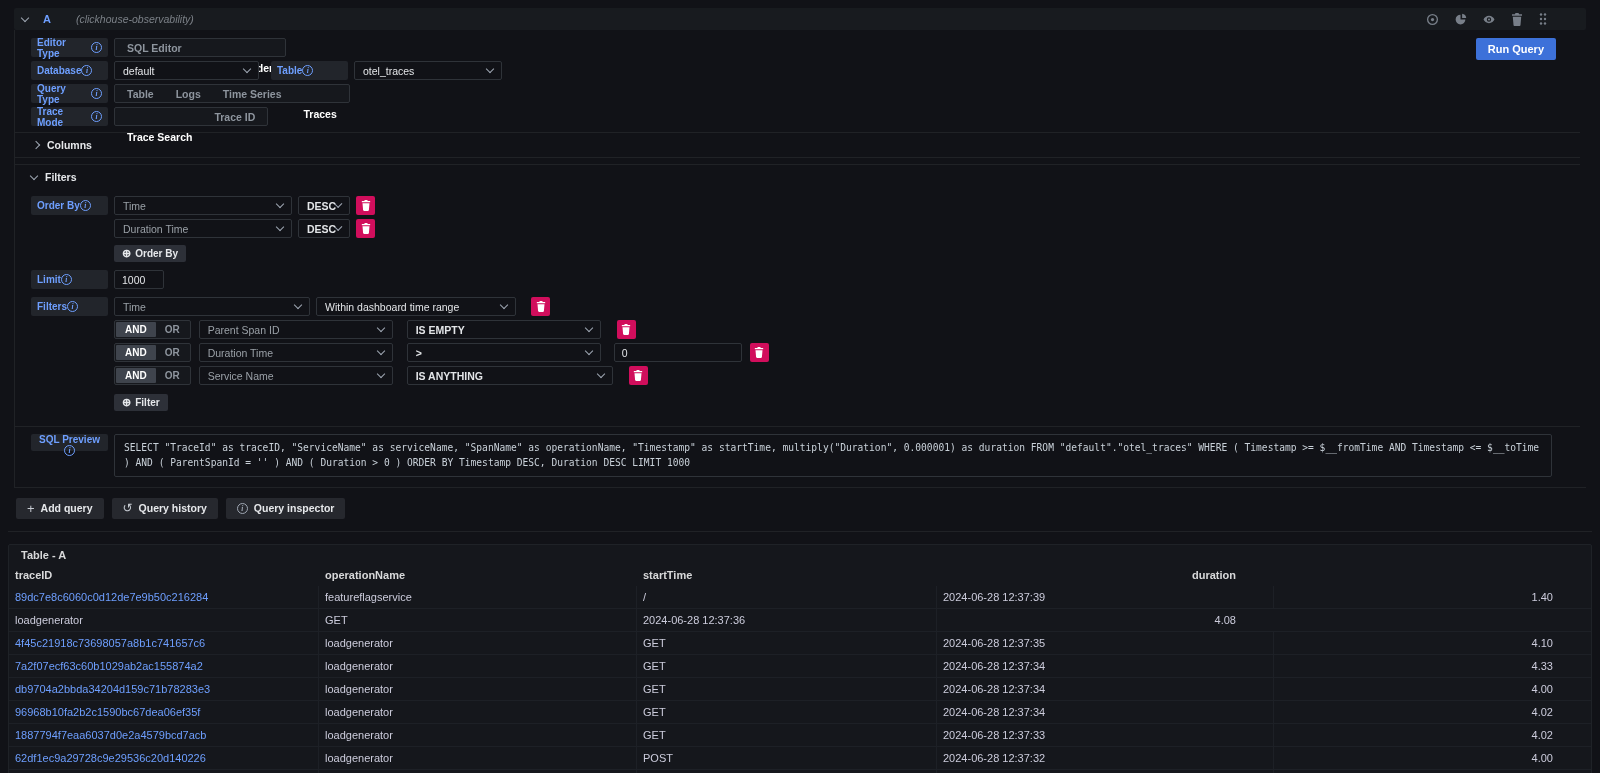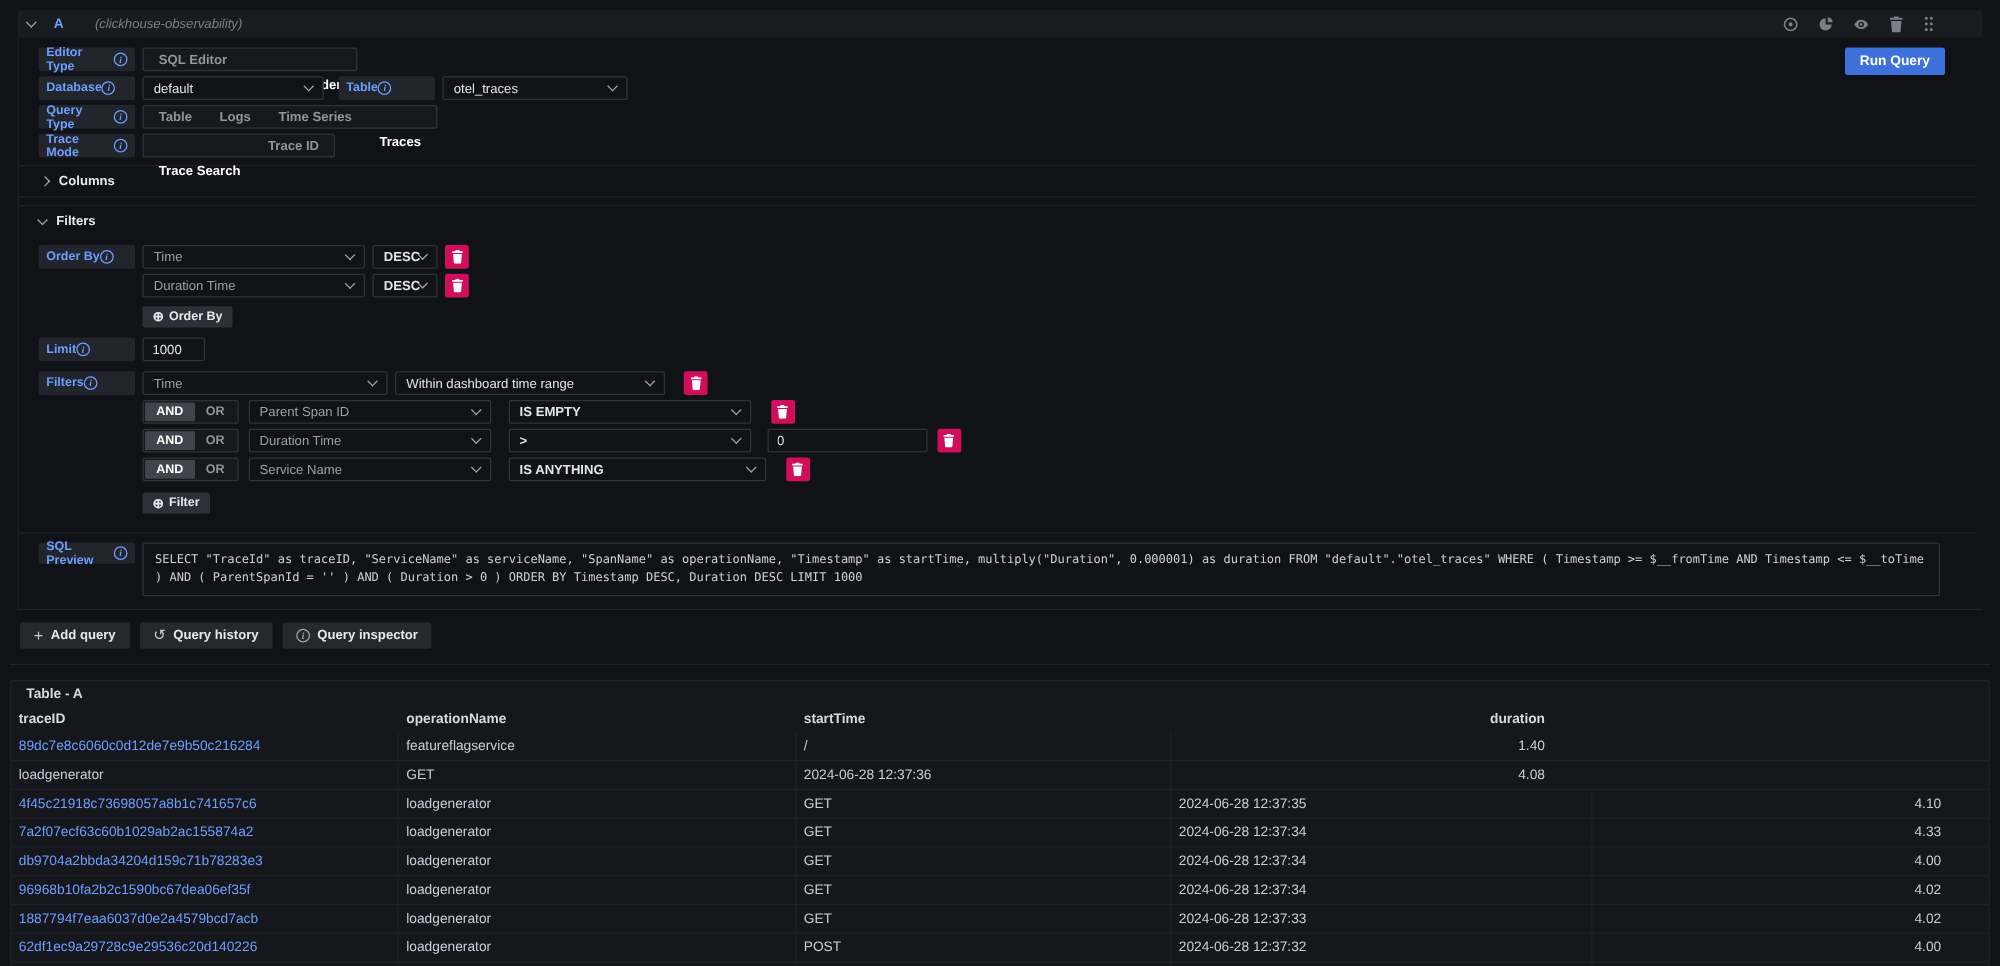--- a/index.html
+++ b/index.html
@@ -74,21 +74,21 @@
   }
   .section { border-top:1px solid #202226; border-bottom:1px solid #202226; margin:6px 0 0 -16px; padding:5px 0 5px 16px; }
   .section-head { display:flex; align-items:center; gap:8px; font-size:10.5px; font-weight:700; color:#e6e8eb; height:14px; cursor:pointer; }
   .indent { margin-left:83px; }
   .sql-box {
     flex:1; margin-right:28px; border:1px solid #2f3339; border-radius:2px; background:#111217;
     padding:5px 9px; font-family:"DejaVu Sans Mono", monospace; font-size:9.6px; line-height:1.6;
     color:#c9d1d9; word-break:break-all; white-space:pre-wrap;
   }
   .sql-row { display:flex; gap:6px; margin-top:7px; align-items:stretch; }
-  .sql-row .label-chip { height:17px; align-self:flex-start; }
+  .sql-row .label-chip { height:17px; align-self:flex-start;flex-direction:column; }
 
   
   .footer-row { display:flex; gap:8px; margin:10px 0 12px 2px; padding-bottom:12px; border-bottom:1px solid #202226; margin-left:-6px; margin-right:-6px; padding-left:8px; }
   .foot-btn {
     height:21px; background:#26282e; border:none; border-radius:2px; color:#e6e8eb;
     font-size:10.5px; font-weight:700; display:flex; align-items:center; gap:6px; padding:0 11px; cursor:pointer;
     font-family:"Liberation Sans", sans-serif;
   }
   .plus-glyph { font-size:13px; font-weight:400; color:#c7ccd3; }
   .hist-glyph { font-size:12px; font-weight:400; color:#c7ccd3; }
@@ -283,21 +283,21 @@
 
       <div class="frow" style="margin-top:8px">
         <div class="label-chip">
           <span>Filters</span>
           <span class="info-icon">i</span>
         </div>
         <div class="select" style="width:196px">
           <span class="val muted">Time</span>
           <span class="caret down"></span>
         </div>
-        <div class="select" style="width:216px">
+        <div class="select" style="width:200px">
           <span class="val">Within dashboard time range</span>
           <span class="caret down"></span>
         </div>
         <button class="trash-btn" style="margin-left:9px">
           <svg width="10" height="11" viewBox="0 0 12 13" fill="#fff">
               <path d="M4.5 0h3l.6 1.2H11v1.5H1V1.2h2.9L4.5 0z"></path>
               <path d="M1.8 3.7h8.4l-.7 8.2c-.05.6-.58 1.1-1.2 1.1H3.7c-.62 0-1.15-.5-1.2-1.1l-.7-8.2z"></path>
             </svg>
         </button>
       </div>
@@ -405,20 +405,21 @@
       <div>traceID</div>
       <div>operationName</div>
       <div>startTime</div>
       <div class="num">duration</div>
     </div>
 
     <div class="trow">
       <div class="link">89dc7e8c6060c0d12de7e9b50c216284</div>
       <div>featureflagservice</div>
       <div>/</div>
+      <div>2024-06-28 12:37:39</div>
       <div>1.40</div>
     </div>
     <div class="trow">
       <div>loadgenerator</div>
       <div>GET</div>
       <div>2024-06-28 12:37:36</div>
       <div>4.08</div>
     </div>
     <div class="trow">
       <div class="link">4f45c21918c73698057a8b1c741657c6</div>

